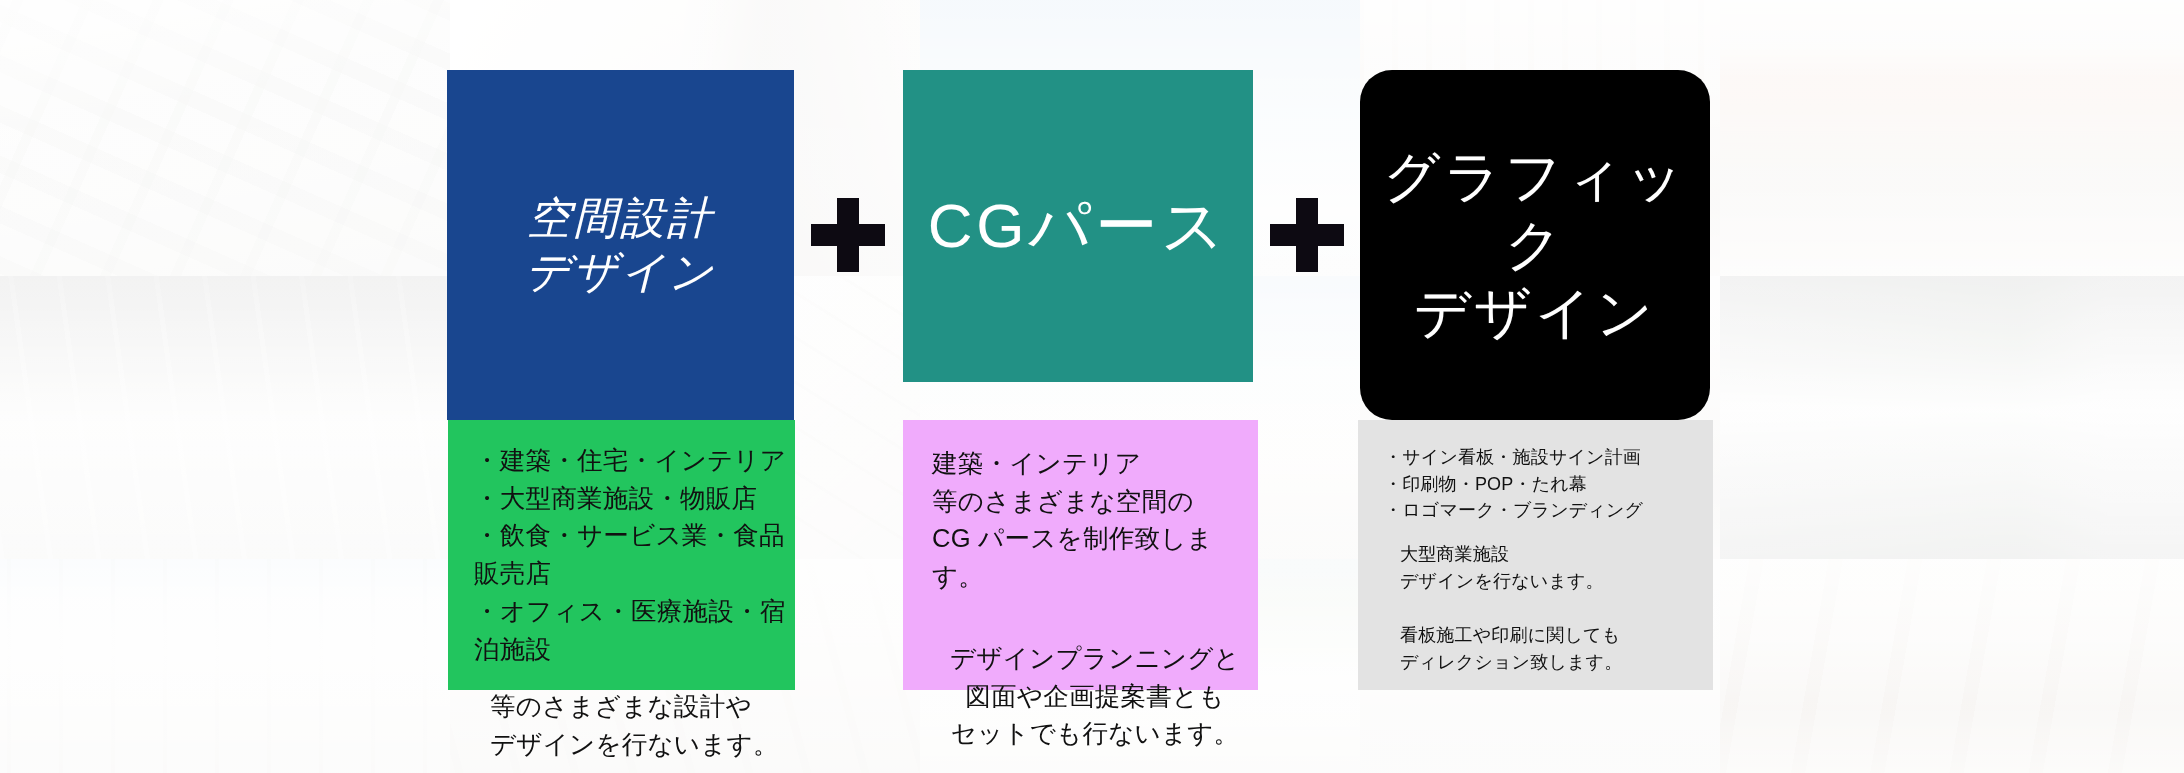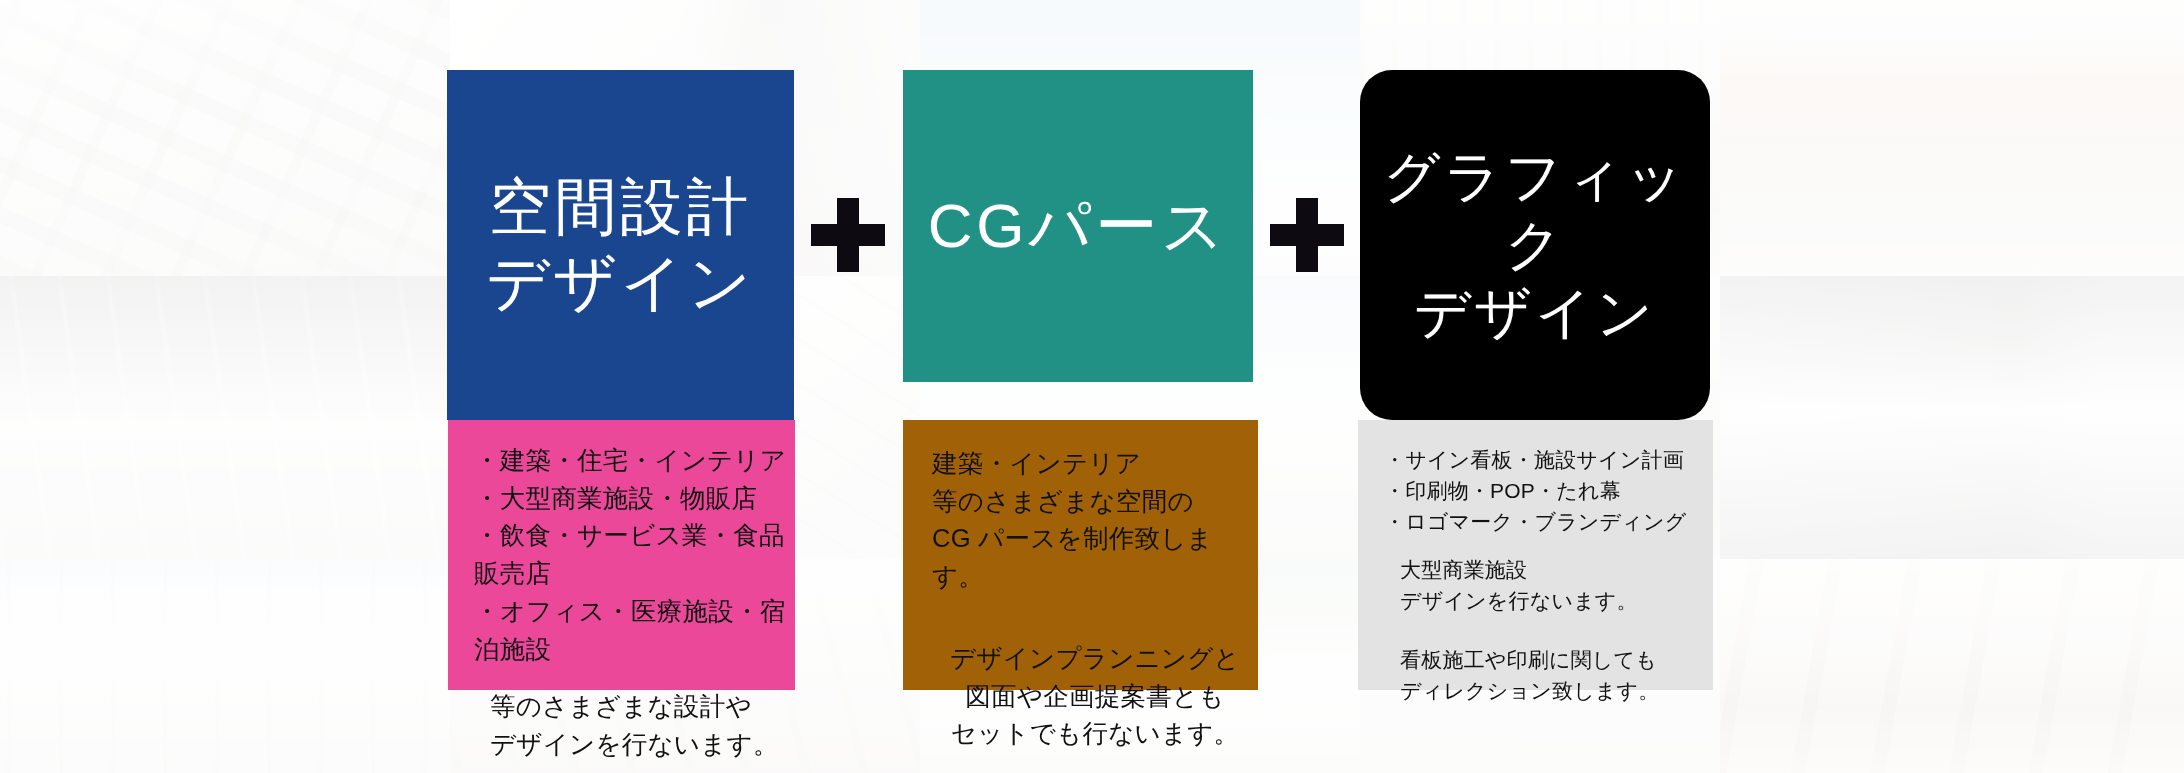--- a/index.html
+++ b/index.html
@@ -163,21 +163,21 @@
     white-space: pre-line;
     line-height: 1.48;
     letter-spacing: 0.01em;
     font-weight: 400;
   }
 
   
   #panel-space .panel-head {
     left: 447px; top: 70px; width: 347px; height: 350px;
   }
-  #panel-space .panel-head-text { font-size: 62px; }
+  #panel-space .panel-head-text { font-size: 44px; font-style: italic; }
   #panel-space .panel-body {
     left: 448px; top: 420px; width: 347px; height: 270px;
     padding: 22px 0 0 26px;
   }
   #panel-space .body-group { font-size: 25.5px; }
   #panel-space .g2, #panel-space .g3 { padding-left: 16px; }
   #panel-space .g2 { margin-top: 20px; }
 
   
   #panel-cg .panel-head {
@@ -193,21 +193,21 @@
 
   
   #panel-graphic .panel-head {
     left: 1360px; top: 70px; width: 350px; height: 350px;
   }
   #panel-graphic .panel-head-text { font-size: 56px; }
   #panel-graphic .panel-body {
     left: 1358px; top: 420px; width: 355px; height: 270px;
     padding: 24px 0 0 26px;
   }
-  #panel-graphic .body-group { font-size: 21px; }
+  #panel-graphic .body-group { font-size: 18px; }
   #panel-graphic .g2, #panel-graphic .g3 { padding-left: 16px; }
   #panel-graphic .g2 { margin-top: 17px; }
   #panel-graphic .g3 { margin-top: 28px; }
 
   
   .plus-sign {
     position: absolute;
     width: 74px;
     height: 74px;
   }
@@ -279,41 +279,41 @@
       </div>
   </div>
   <div id="bg-wash"></div>
   <div id="bg-wash2"></div>
 
   <div class="panel" id="panel-space">
     <div class="panel-head" style="background-color: rgb(25, 70, 143);">
       <div class="panel-head-text" style="color: rgb(255, 255, 255);">空間設計
 デザイン</div>
     </div>
-    <div class="panel-body" style="background: #ec4899; color: rgb(17, 17, 17);">
+    <div class="panel-body" style="background: #22c55e; color: rgb(17, 17, 17);">
       <div class="body-group g1">・建築・住宅・インテリア
 ・大型商業施設・物販店
 ・飲食・サービス業・食品販売店
 ・オフィス・医療施設・宿泊施設</div>
       <div class="body-group g2">等のさまざまな設計や
 デザインを行ないます。</div>
 
     </div>
   </div>
 
   <div class="plus-sign" id="plus-1">
     <div class="bar h" style="background: rgb(13, 10, 18);"></div>
     <div class="bar v" style="background: rgb(13, 10, 18);"></div>
   </div>
 
   <div class="panel" id="panel-cg">
     <div class="panel-head" style="background-color: rgb(34, 145, 133);">
       <div class="panel-head-text" style="color: rgb(255, 255, 255);">CGパース</div>
     </div>
-    <div class="panel-body" style="background: #a16207; color: rgb(17, 17, 17);">
+    <div class="panel-body" style="background: #f0abfc; color: rgb(17, 17, 17);">
       <div class="body-group g1">建築・インテリア
 等のさまざまな空間の
 CG パースを制作致します。</div>
       <div class="body-group g2">デザインプランニングと
 図面や企画提案書とも
 セットでも行ないます。</div>
     </div>
   </div>
 
   <div class="plus-sign" id="plus-2">

